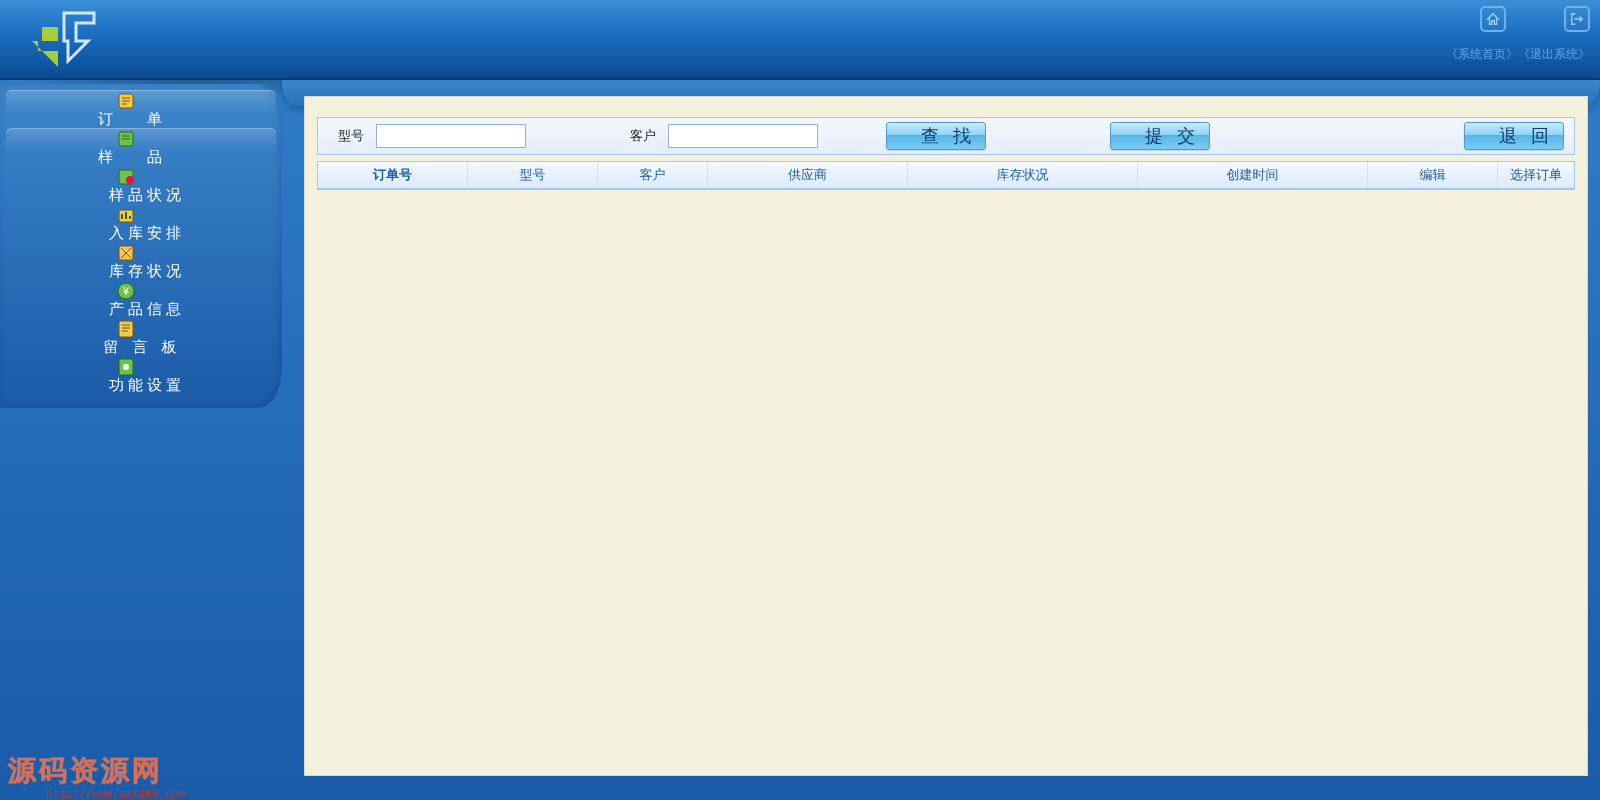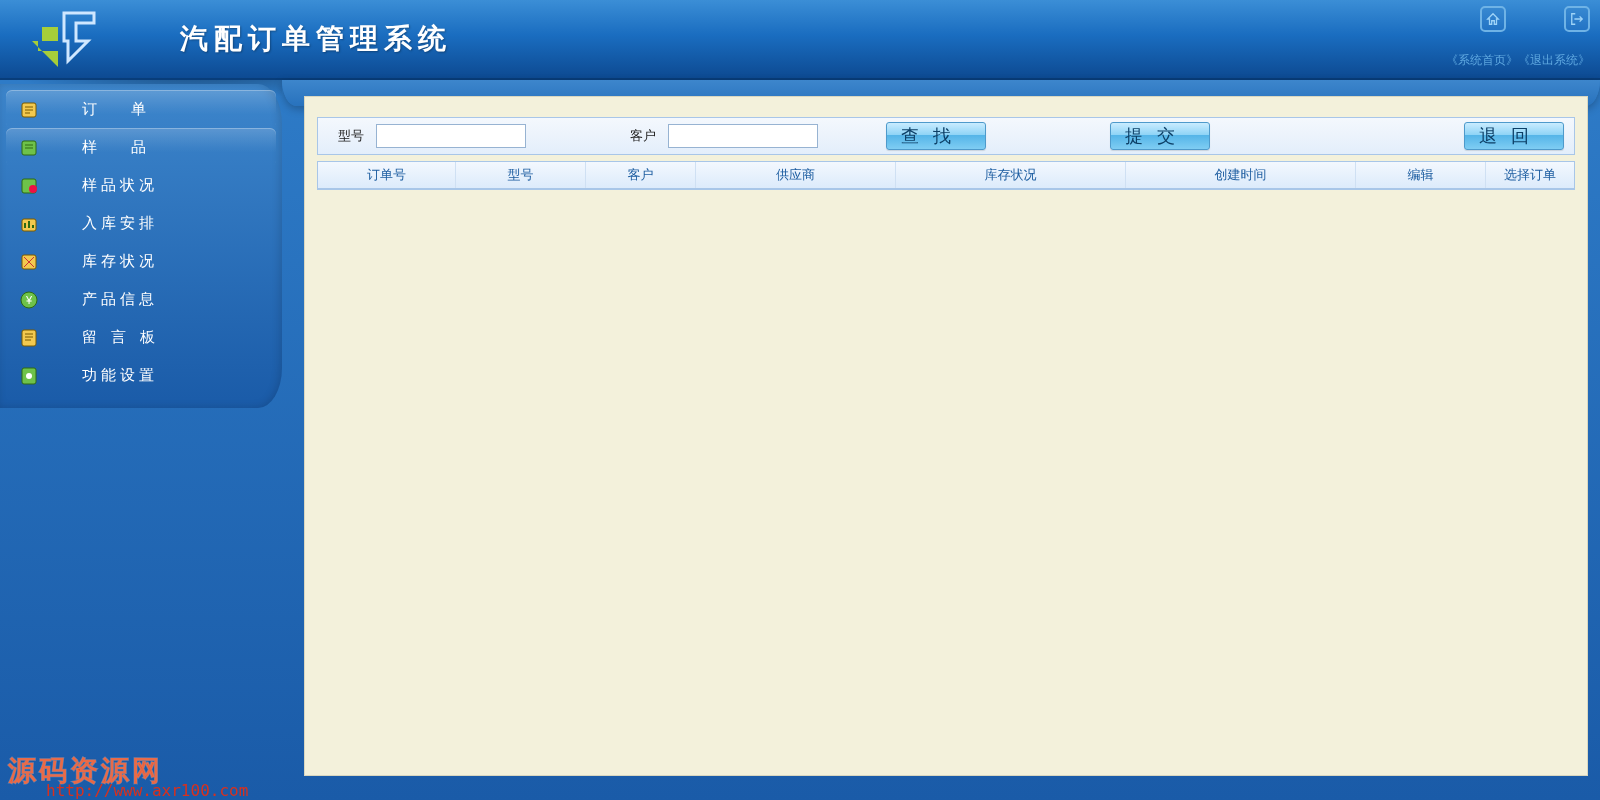--- a/index.html
+++ b/index.html
@@ -37,21 +37,21 @@
       letter-spacing: 6px;
       text-shadow: 1px 1px 2px rgba(0,0,0,.3);
     }
     .header-right {
       position: absolute;
       right: 10px;
       top: 6px;
       display: flex;
       flex-direction: column;
       align-items: flex-end;
-      gap: 20px;
+      gap: 14px;
     }
     .header-icons {
       display: flex;
       gap: 58px;
     }
     .header-icon-btn {
       width: 26px;
       height: 26px;
       border: 2px solid #6fb3e6;
       border-radius: 5px;
@@ -104,20 +104,21 @@
     .nav-item {
       position: relative;
       height: 38px;
       margin: 0 6px;
       display: flex;
       align-items: center;
       padding-left: 12px;
       border-radius: 6px;
       cursor: pointer;
       color: #fff;
+      flex-direction: column;
     }
     .nav-item.top {
       background: linear-gradient(180deg, rgba(255,255,255,.18) 0%, rgba(255,255,255,.04) 48%, rgba(0,0,0,0) 65%);
       margin-bottom: 0;
       box-shadow: inset 0 1px 0 rgba(255,255,255,.28);
     }
     .nav-item.sub {
       height: 38px;
     }
     .nav-icon {
@@ -187,42 +188,42 @@
       height: 28px;
       border: 1px solid #4e9acb;
       border-radius: 3px;
       background: linear-gradient(180deg,#c9ecff 0%,#8fd4f6 45%,#55b5e8 48%,#7fcdf3 100%);
       color: #0d3f66;
       font-size: 18px;
       letter-spacing: 14px;
       text-indent: 14px;
       cursor: pointer;
       box-shadow: 0 1px 1px rgba(0,0,0,.12);
-      text-align:left;
+      text-align:right;
     }
 
     
     .table {
       margin: 0 12px;
       border: 1px solid #a8c6e8;
     }
     .thead-row {
       display: flex;
       background: linear-gradient(180deg,#f3f8fe,#dcebfb);
       border-bottom: 1px solid #a8c6e8;
     }
     .th {
       text-align: center;
       color: #1d5da0;
       font-size: 13px;
       padding: 4px 0;
       border-right: 1px solid #cfe0f3;
     }
     .th:last-child { border-right: none; }
-    .th1 { width: 138px; }
+    .th1 { width: 150px; font-weight: bold; }
     .th2 { width: 130px; }
     .th3 { width: 110px; }
     .th4 { width: 200px; }
     .th5 { width: 230px; }
     .th6 { width: 230px; }
     .th7 { width: 130px; }
     .th8 { flex: 1; }
 
     .pager-row {
       background: linear-gradient(180deg,#eef5fd,#e0ecfa);
@@ -246,36 +247,35 @@
       -webkit-text-stroke: 1px rgba(255,255,255,.25);
       letter-spacing: 3px;
       text-shadow: 0 0 2px rgba(0,0,0,.1);
       pointer-events: none;
     }
     .watermark-url {
       position: absolute;
       left: 46px;
       bottom: 0px;
       color: #d9301d;
-      font-size: 16px;
+      font-size: 11px;
       font-family: monospace;
       pointer-events: none;
     }
   </style>
 </head>
 <body>
 
 <div class="header">
   <div class="logo-icon">
     <svg viewBox="0 0 72 56" width="72" height="56">
       <path d="M10 40 L30 40 L30 56 L4 30 L14 30 L14 16 L30 16 L30 30 L10 30 Z" fill="#a6ce39"></path>
       <path d="M36 2 L66 2 L66 12 L48 12 L48 30 L60 30 L40 50 L40 30 L36 30 Z" fill="none" stroke="#cfe7ff" stroke-width="3"></path>
     </svg>
   </div>
-  <div class="app-title">汽配订单管理系统</div>
   <div class="header-right">
     <div class="header-icons">
       <div class="header-icon-btn">
         <svg width="14" height="14" viewBox="0 0 16 16">
             <path d="M2 8 L8 2 L14 8 L12 8 L12 14 L9.5 14 L9.5 10 L6.5 10 L6.5 14 L4 14 L4 8 Z" fill="none" stroke="#9ed3f7" stroke-width="1.5"></path>
           </svg>
       </div>
       <div class="header-icon-btn">
         <svg width="14" height="14" viewBox="0 0 16 16">
             <path d="M6 2 L2 2 L2 14 L6 14 M5 8 L14 8 M11 5 L14 8 L11 11" fill="none" stroke="#9ed3f7" stroke-width="1.5"></path>

